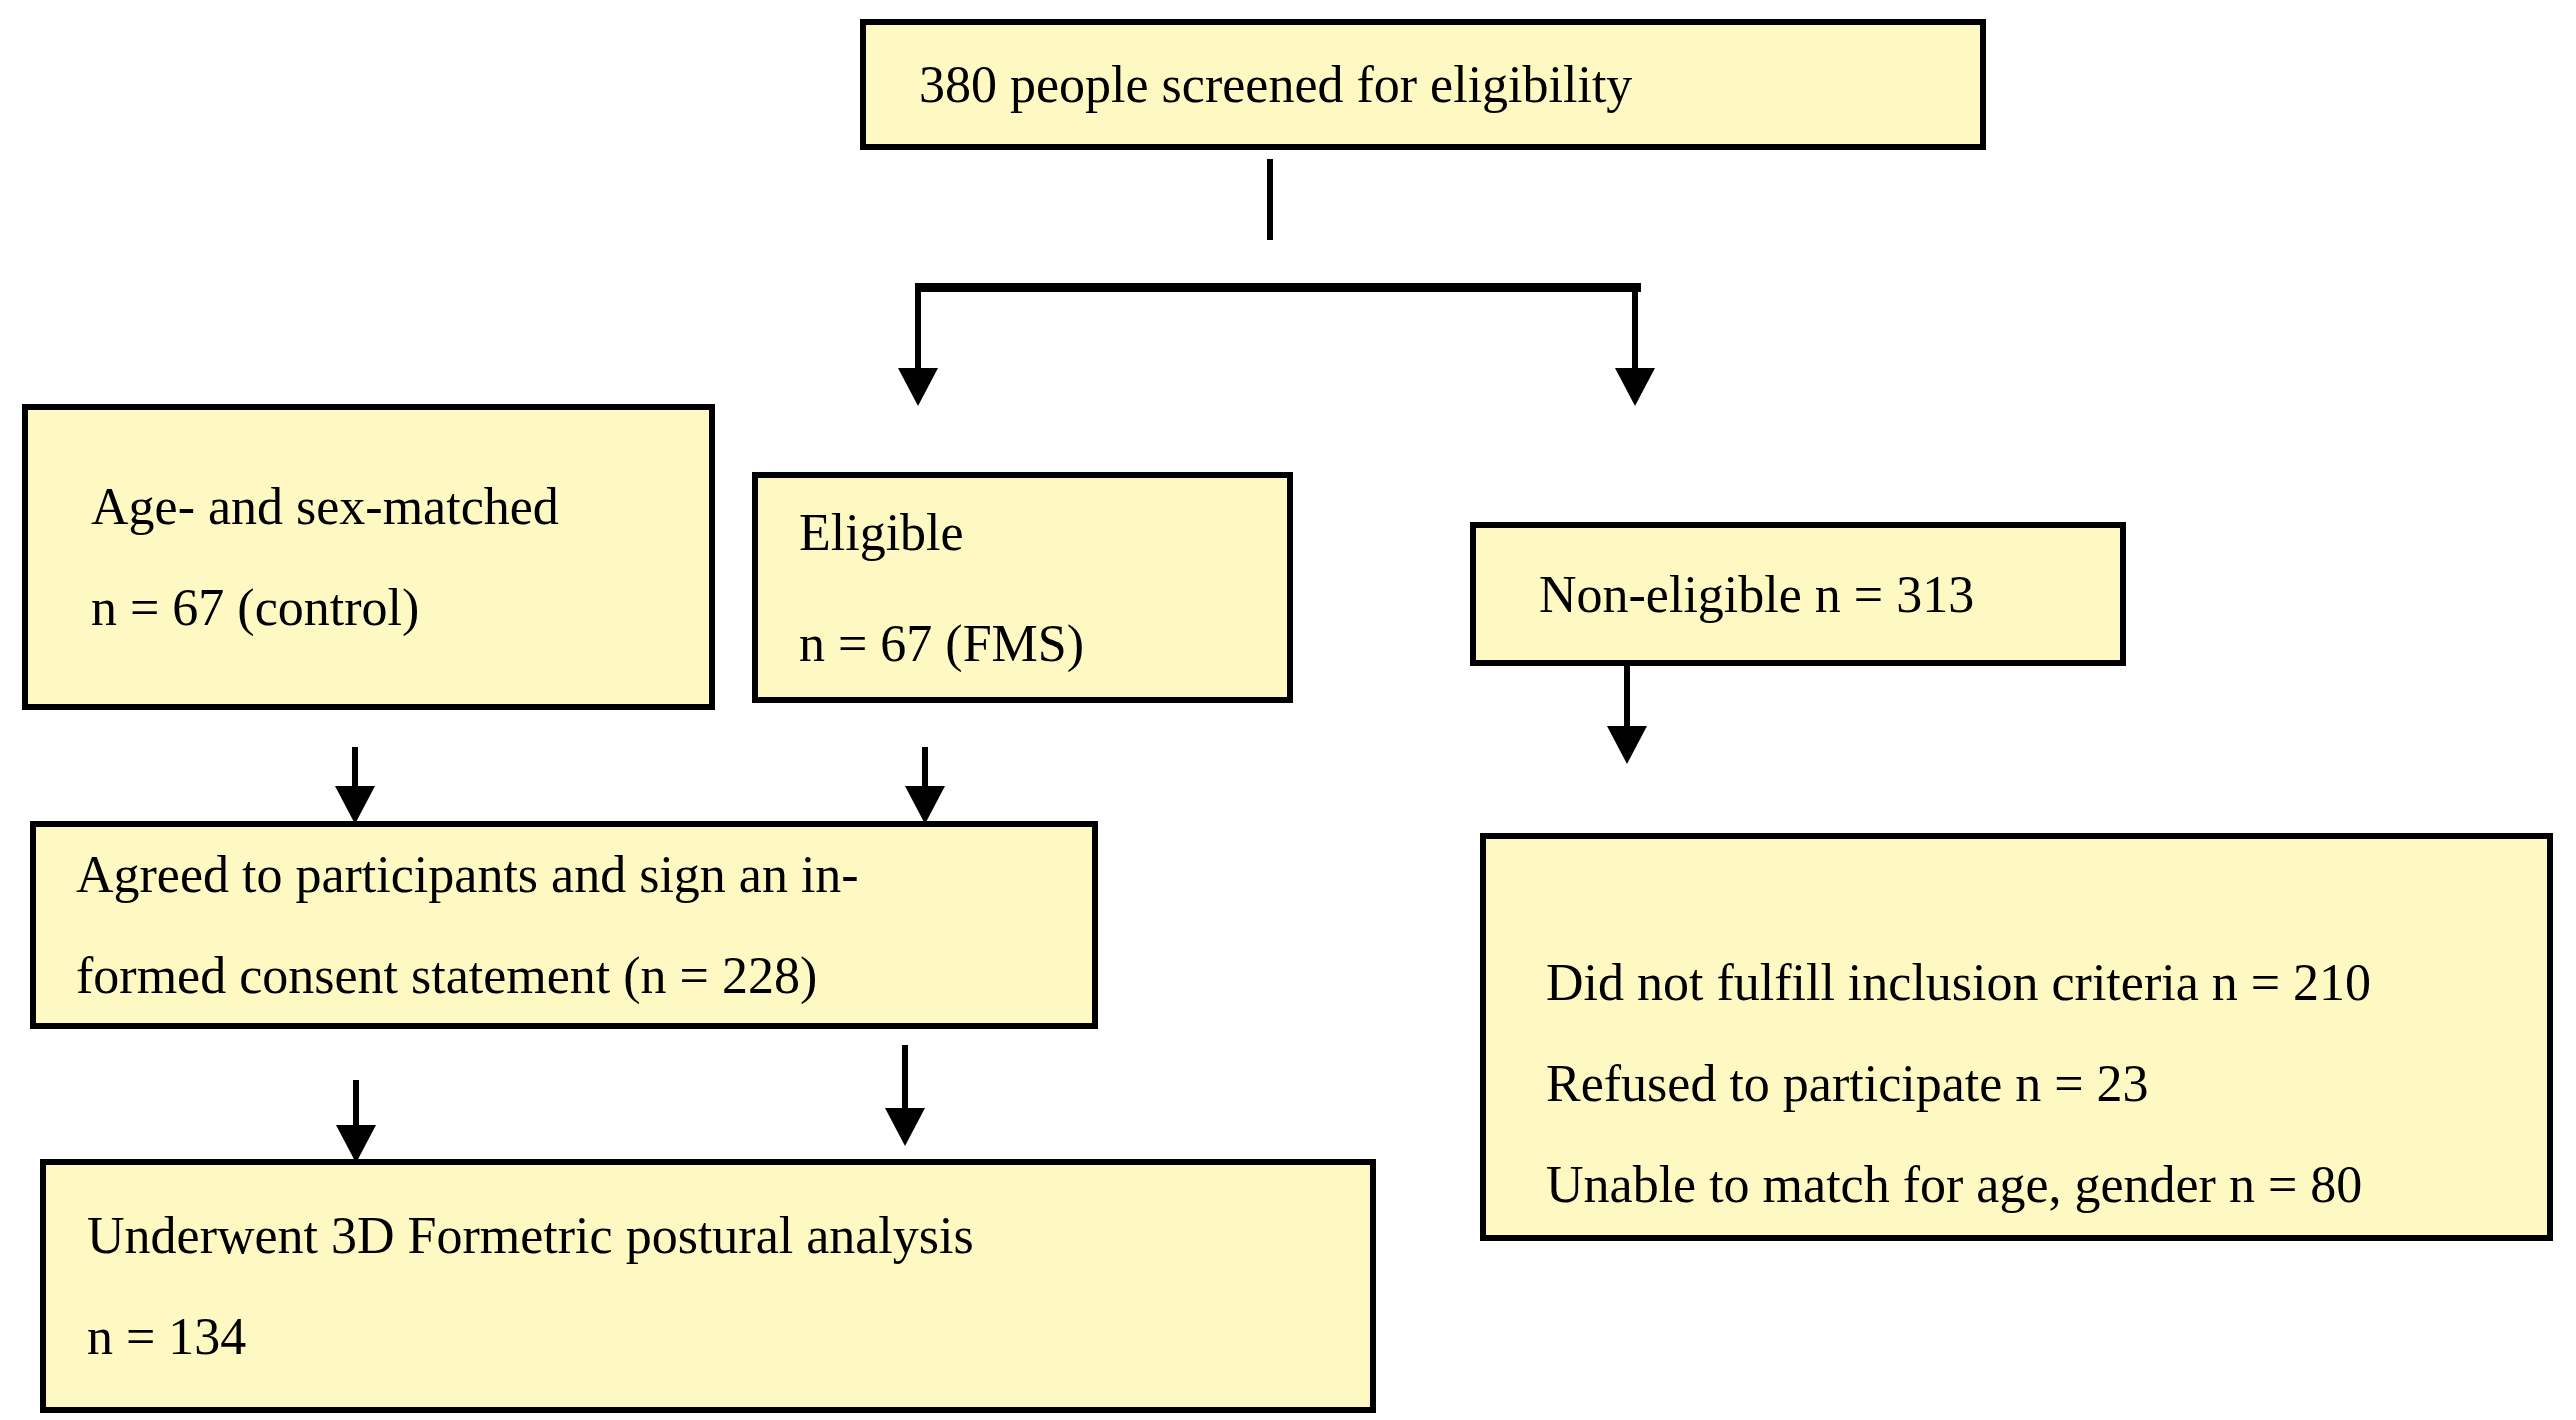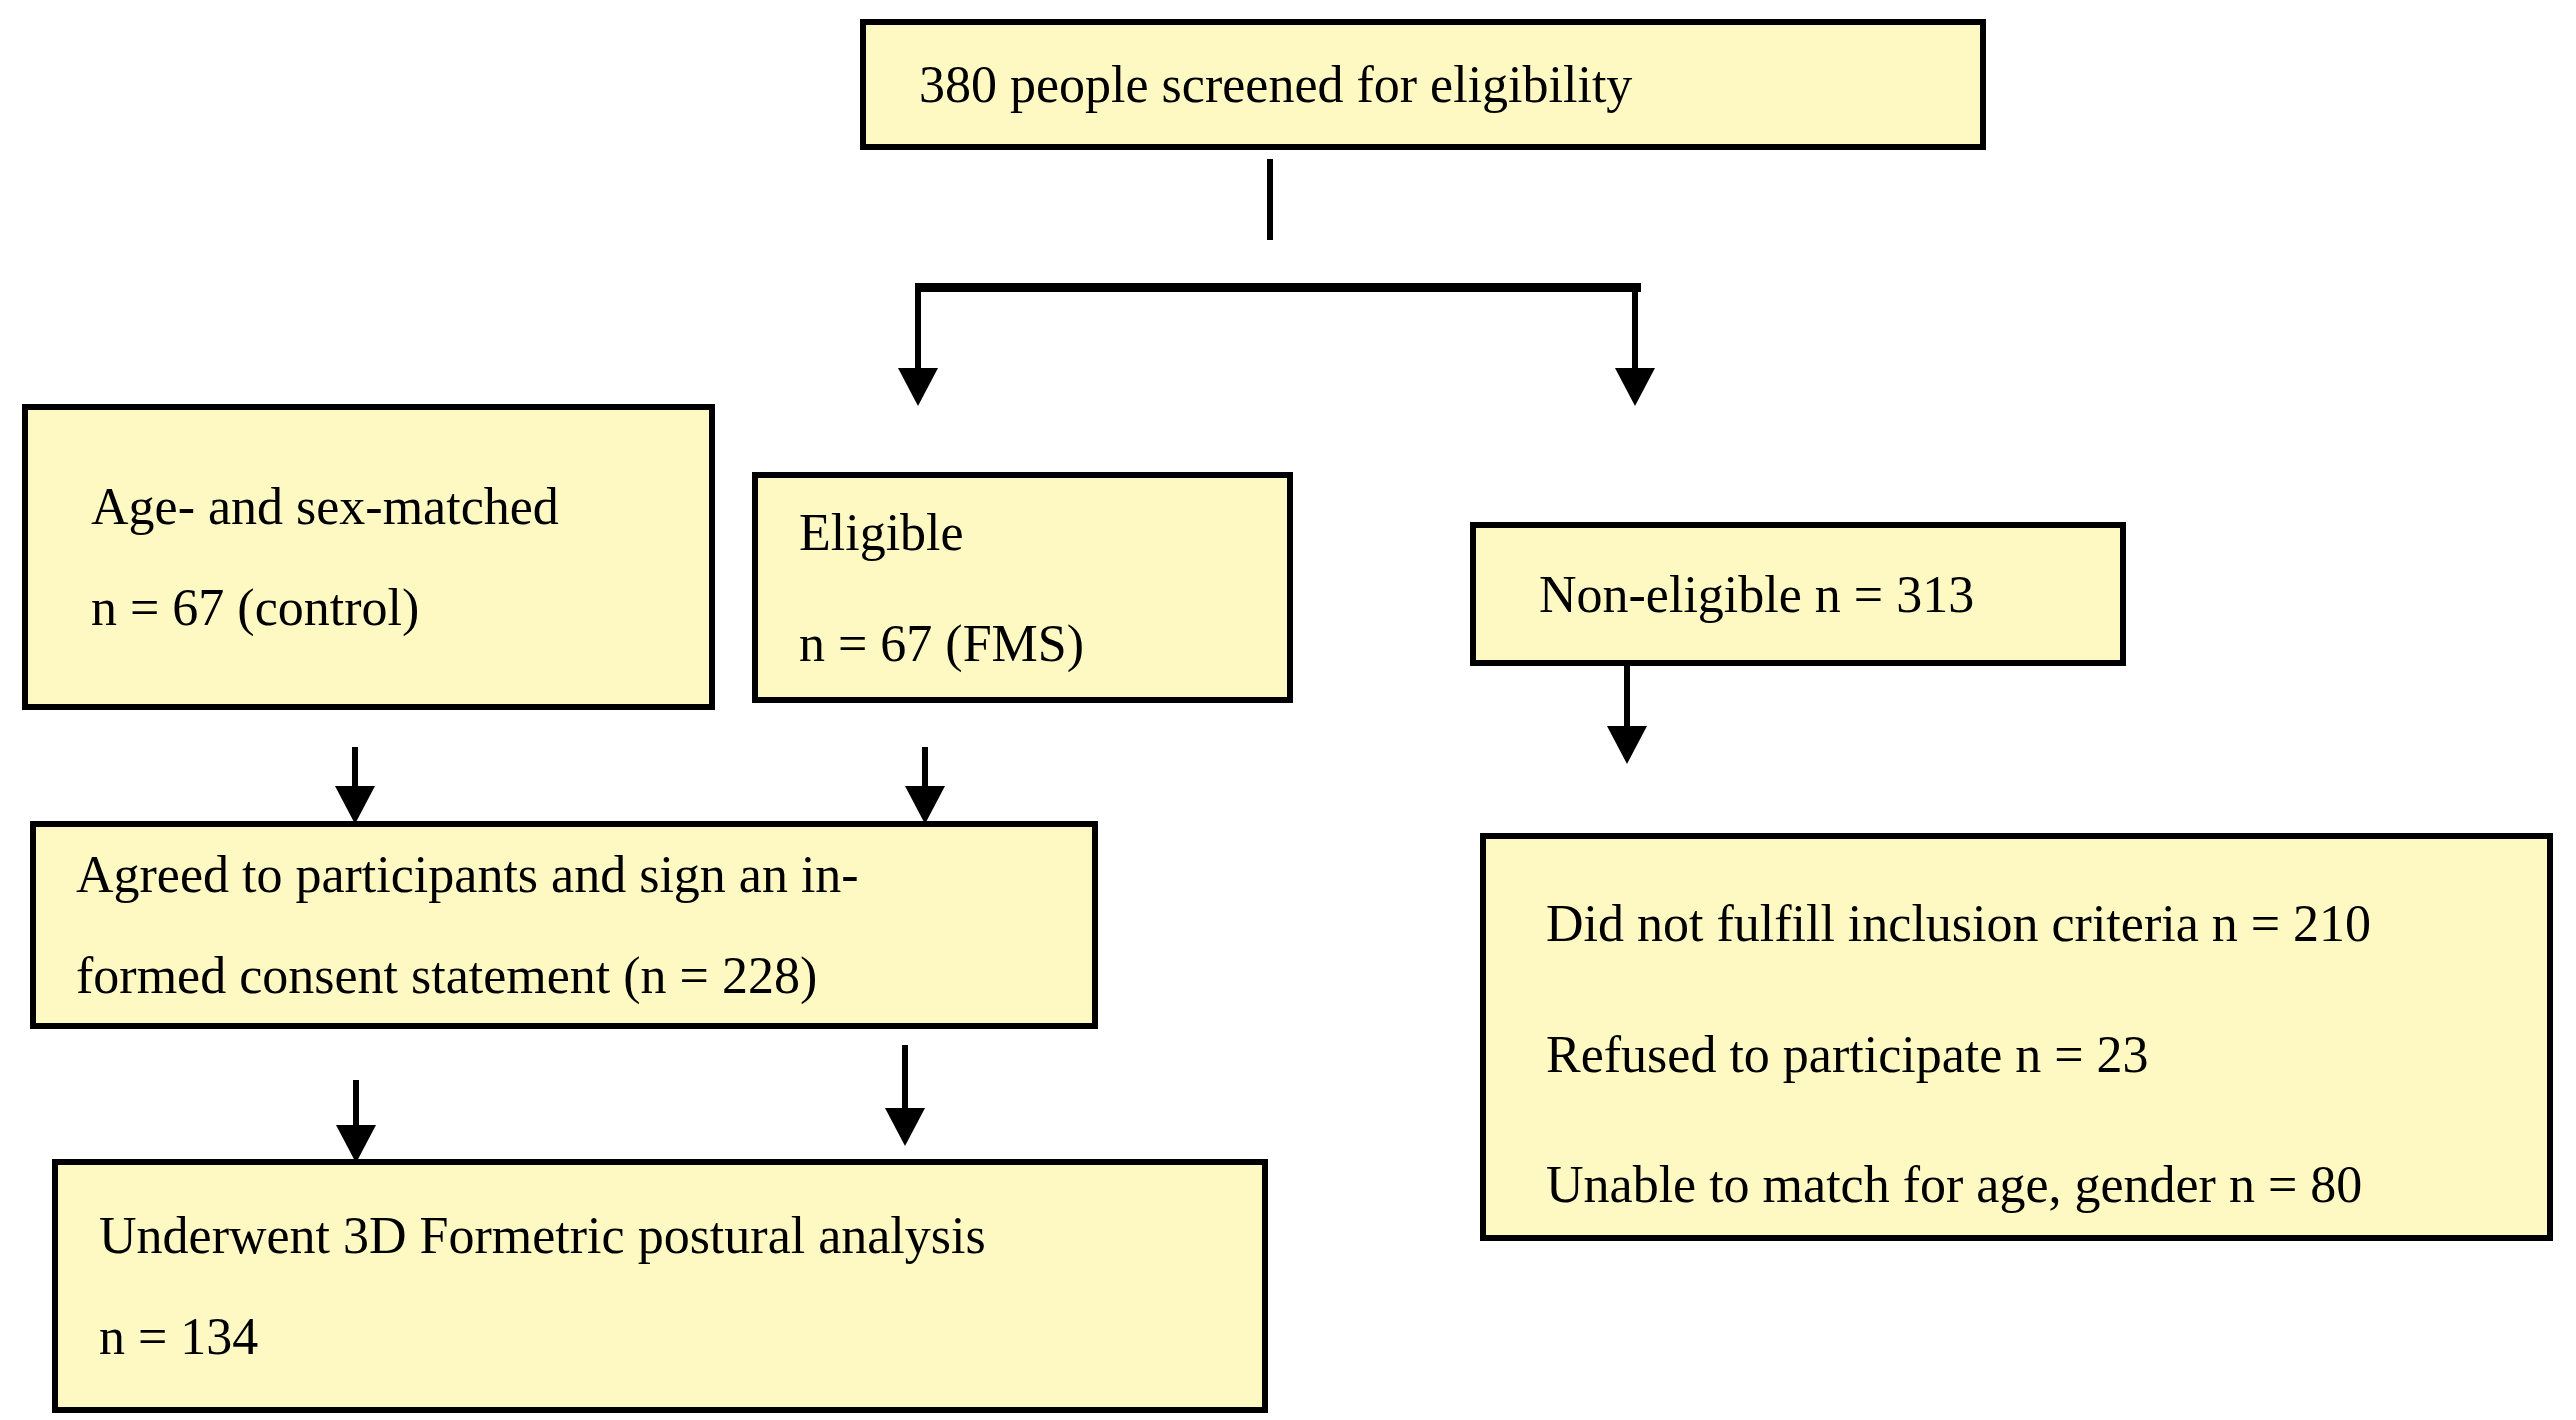--- a/index.html
+++ b/index.html
@@ -47,22 +47,22 @@
     border-right: 20px solid transparent;
     border-top: 38px solid #000000;
   }
 
   
   #box-screened   { left: 860px; top: 18.5px;   width: 1126px; height: 131px; padding-left: 53px; }
   #box-control    { left: 22px;   top: 404px;  width: 693px; height: 306px; padding-left: 63px; }
   #box-eligible   { left: 752px; top: 472px;  width: 541px;  height: 231px; padding-left: 41px; line-height: 111px; }
   #box-noneligible{ left: 1470px; top: 478px;  width: 656px;  height: 144px; padding-left: 63px; margin-top: 44px; }
   #box-consented  { left: 30px;   top: 821px; width: 1068px; height: 208px; padding-left: 40px; }
-  #box-reasons    { left: 1480px; top: 833px; width: 1073px; height: 408px; padding-left: 60px; padding-top: 34px; justify-content: space-between; }
-  #box-analysis   { left: 40px;   top: 1159px; width: 1216px; height: 254px; padding-left: 41px; margin-left: 12px; }
+  #box-reasons    { left: 1480px; top: 833px; width: 1073px; height: 408px; padding-left: 60px; padding-top: 64px; justify-content: flex-end; }
+  #box-analysis   { left: 40px;   top: 1159px; width: 1336px; height: 254px; padding-left: 41px; }
 
   
   #stub-screened        { left: 1267px; top: 159px;  height: 81px; }
   #branch-hline         { left: 915px; top: 283px;  width: 726px; }
   #branch-left-vline    { left: 915px; top: 283px;  height: 86px; }
   #branch-left-head     { left: 898px; top: 368px;  }
   #branch-right-vline   { left: 1632px; top: 283px;  height: 86px; }
   #branch-right-head    { left: 1615px; top: 368px;  }
   #arrow-control-vline  { left: 352px;  top: 747px; height: 42px; }
   #arrow-control-head   { left: 335px;  top: 786px; }

